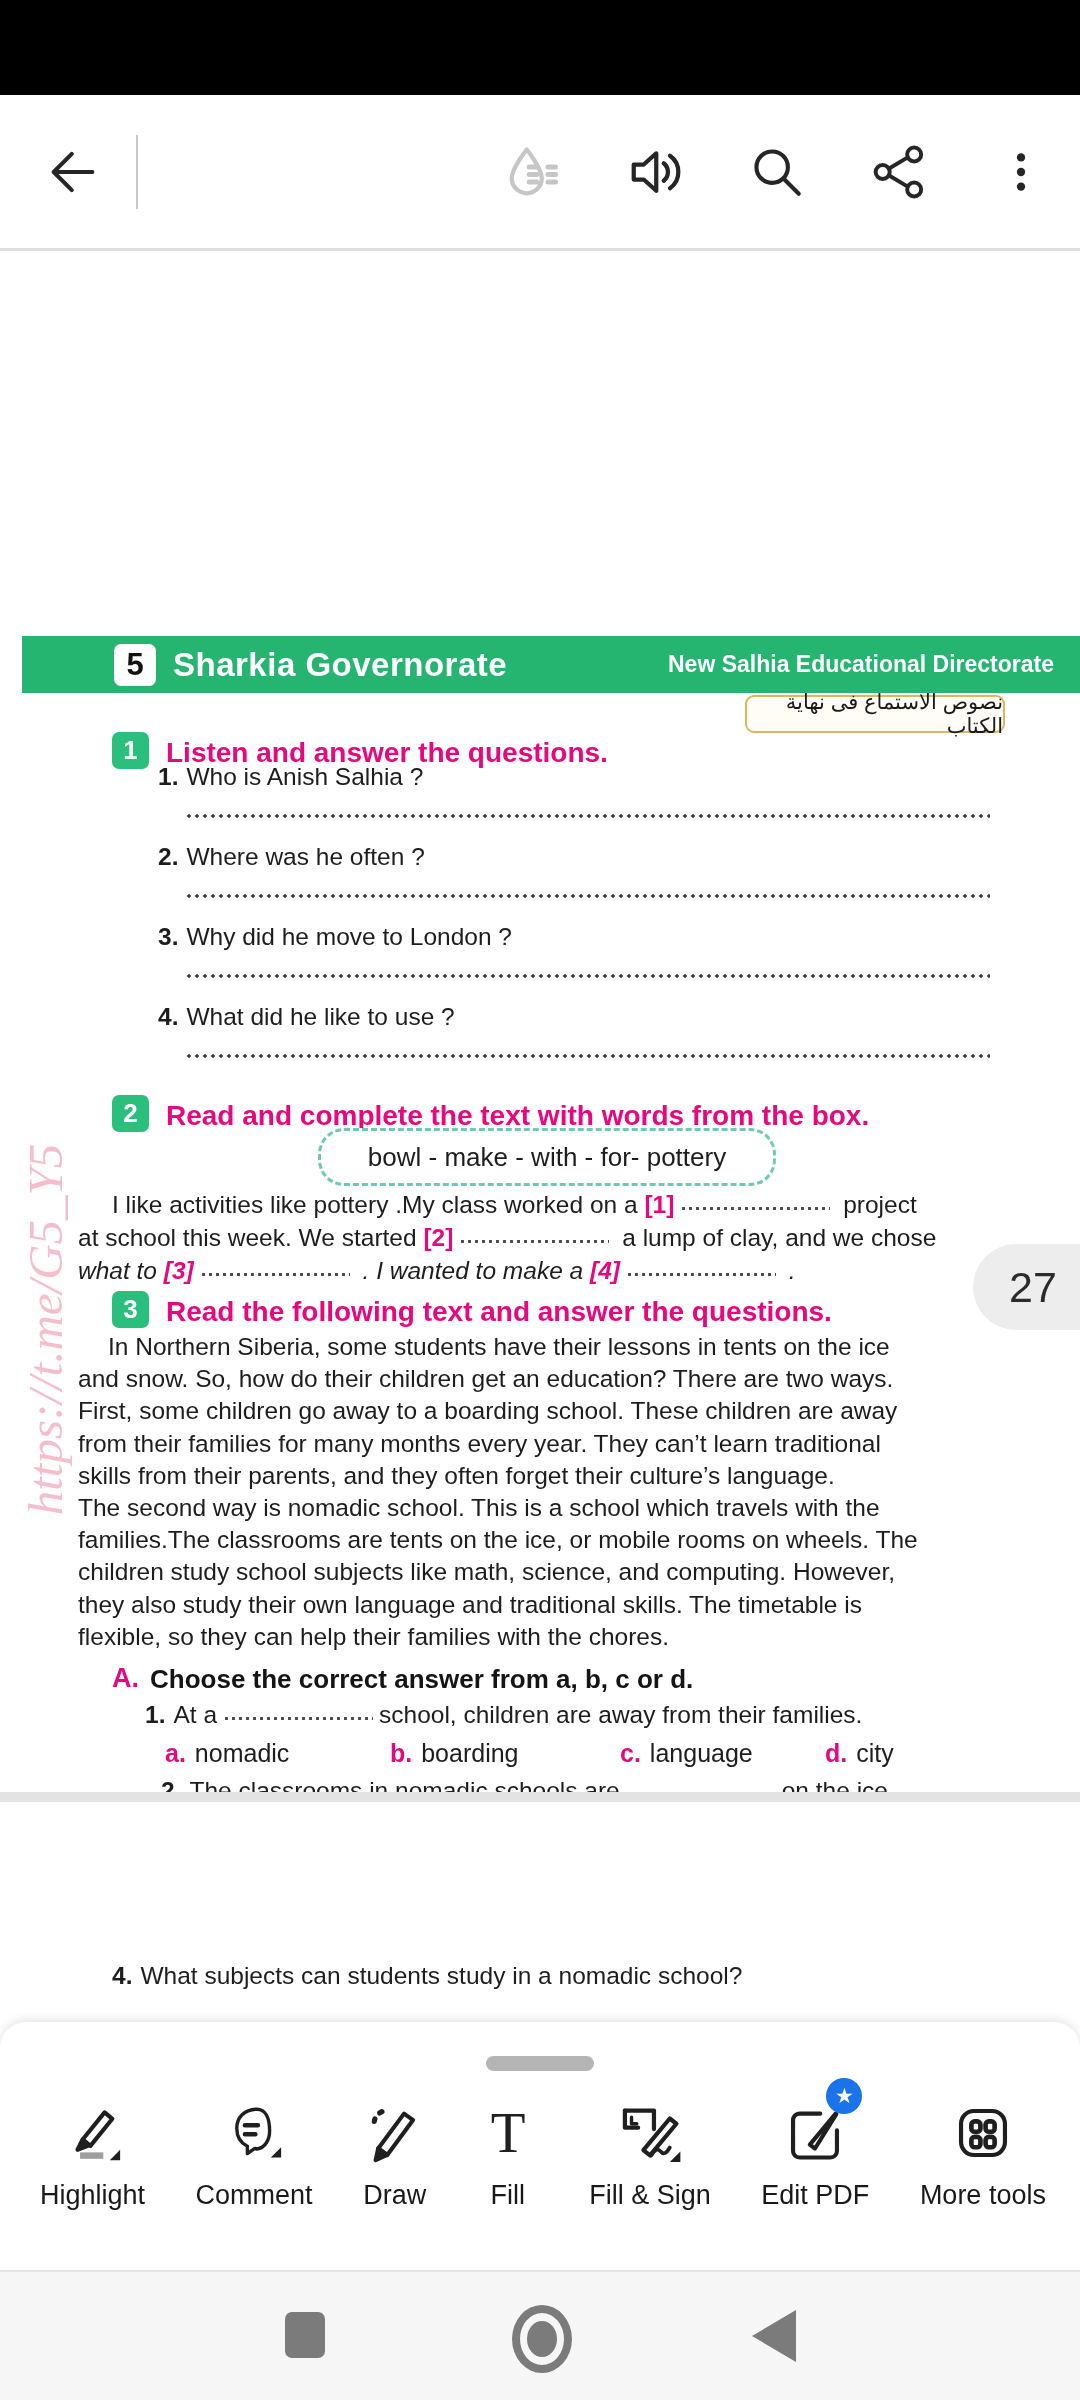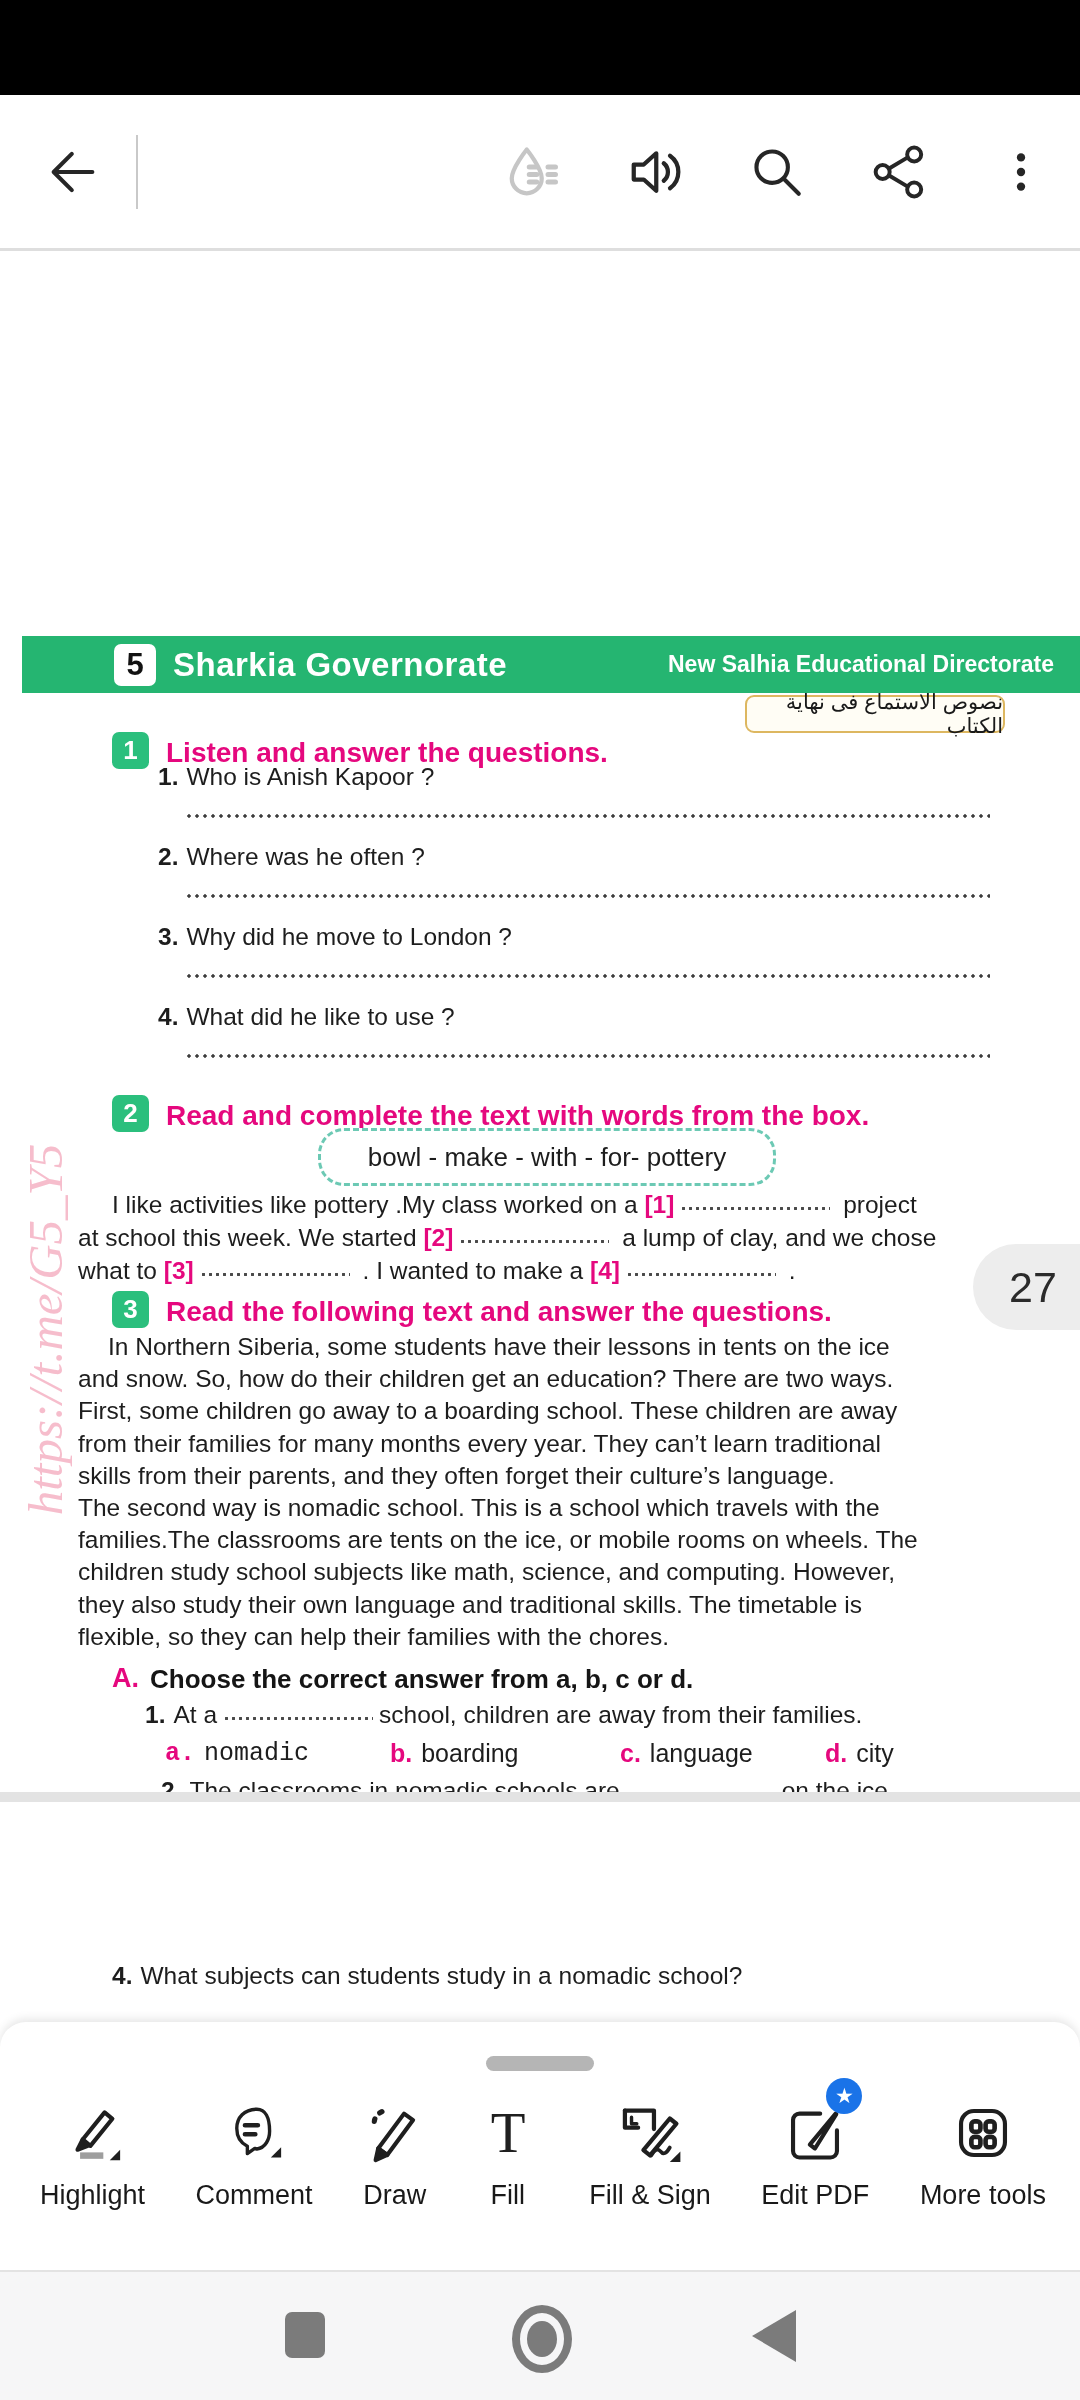--- a/index.html
+++ b/index.html
@@ -143,37 +143,37 @@
       <div class="banner-num">5</div>
       <div class="banner-title">Sharkia Governorate</div>
       <div class="banner-sub">New Salhia Educational Directorate</div>
     </div>
 
     <div class="arabic-badge">نصوص الاستماع فى نهاية الكتاب</div>
 
     <div class="sec-box" style="left:112px;top:481px;">1</div>
     <div class="sec-title" style="left:166px;top:486px;">Listen and answer the questions.</div>
     <div id="s1-questions">
-        <div class="q-row" style="top: 512px;"><span class="q-num">1.</span><span>Who is Anish Kapoor ?</span></div>
+        <div class="q-row" style="top: 512px;"><span class="q-num">1.</span><span>Who is Anish Salhia ?</span></div>
         <div class="dotline" style="left: 185px; top: 560px; width: 805px;"></div>
         <div class="q-row" style="top: 592px;"><span class="q-num">2.</span><span>Where was he often ?</span></div>
         <div class="dotline" style="left: 185px; top: 640px; width: 805px;"></div>
         <div class="q-row" style="top: 672px;"><span class="q-num">3.</span><span>Why did he move to London ?</span></div>
         <div class="dotline" style="left: 185px; top: 720px; width: 805px;"></div>
         <div class="q-row" style="top: 752px;"><span class="q-num">4.</span><span>What did he like to use ?</span></div>
         <div class="dotline" style="left: 185px; top: 800px; width: 805px;"></div>
       </div>
 
     <div class="sec-box" style="left:112px;top:844px;">2</div>
     <div class="sec-title" style="left:166px;top:849px;">Read and complete the text with words from the box.</div>
     <div class="word-box">bowl - make - with - for- pottery</div>
     <div id="s2-lines">
         <div class="q-row" style="left: 78px; top: 940px; padding-left: 34px;"><span>I like activities like pottery .My class worked on a </span><span class="pinkkey">[1]</span><span class="blank" style="width: 150px;"></span><span> project</span></div>
         <div class="q-row" style="left: 78px; top: 973px; padding-left: 0px;"><span>at school this week. We started </span><span class="pinkkey">[2]</span><span class="blank" style="width: 150px;"></span><span> a lump of clay, and we chose</span></div>
-        <div class="q-row" style="left: 78px; top: 1006px; padding-left: 0px;"><span>what to </span><span class="pinkkey">[3]</span><span class="blank" style="width: 150px;"></span><span> . I wanted to make a </span><span class="pinkkey">[4]</span><span class="blank" style="width: 150px;"></span><span> .</span></div>
+        <div class="q-row" style="left: 78px; top: 1006px; padding-left: 0px; font-style: italic;"><span>what to </span><span class="pinkkey">[3]</span><span class="blank" style="width: 150px;"></span><span> . I wanted to make a </span><span class="pinkkey">[4]</span><span class="blank" style="width: 150px;"></span><span> .</span></div>
       </div>
 
     <div class="bubble-27">27</div>
 
     <div class="sec-box" style="left:112px;top:1040px;">3</div>
     <div class="sec-title" style="left:166px;top:1045px;">Read the following text and answer the questions.</div>
     <div class="para" id="s3-para" style="left:78px;top:1080px;width:940px;line-height:32.2px;">
         <div class="ln" style="text-indent: 30px;">In Northern Siberia, some students have their lessons in tents on the ice</div>
         <div class="ln">and snow. So, how do their children get an education? There are two ways.</div>
         <div class="ln">First, some children go away to a boarding school. These children are away</div>
@@ -184,21 +184,21 @@
         <div class="ln">children study school subjects like math, science, and computing. However,</div>
         <div class="ln">they also study their own language and traditional skills. The timetable is</div>
         <div class="ln">flexible, so they can help their families with the chores.</div>
       </div>
 
     <div class="part-label" style="left:112px;top:1412px;">A.</div>
     <div class="part-title" style="left:150px;top:1413px;">Choose the correct answer from a, b, c or d.</div>
     <div id="partA-items">
         <div class="q-row" style="top: 1450px; left: 145px; text-align: center;"><span class="q-num">1.</span><span>At a</span><span class="blank" style="width: 150px;"></span><span>school, children are away from their families.</span></div>
         <div class="opt-row" style="top: 1488px;">
-          <span class="opt" style="left: 0px; font-family: Liberation Mono, monospace;"><span class="lt">a.</span><span>nomadic</span></span>
+          <span class="opt" style="left: 0px;"><span class="lt">a.</span><span>nomadic</span></span>
           <span class="opt" style="left: 225px;"><span class="lt">b.</span><span>boarding</span></span>
           <span class="opt" style="left: 455px;"><span class="lt">c.</span><span>language</span></span>
           <span class="opt" style="left: 660px;"><span class="lt">d.</span><span>city</span></span>
         </div>
         <div class="q-row" style="top: 1526px; left: 145px; margin-left: 16px;"><span class="q-num">2.</span><span>The classrooms in nomadic schools are</span><span class="blank" style="width: 150px;"></span><span>on the ice.</span></div>
         <div class="opt-row" style="top: 1564px;">
           <span class="opt" style="left: 0px;"><span class="lt">a.</span><span>shops</span></span>
           <span class="opt" style="left: 225px;"><span class="lt">b.</span><span>rooms</span></span>
           <span class="opt" style="left: 455px;"><span class="lt">c.</span><span>tents</span></span>
           <span class="opt" style="left: 660px;"><span class="lt">d.</span><span>laboratories</span></span>

